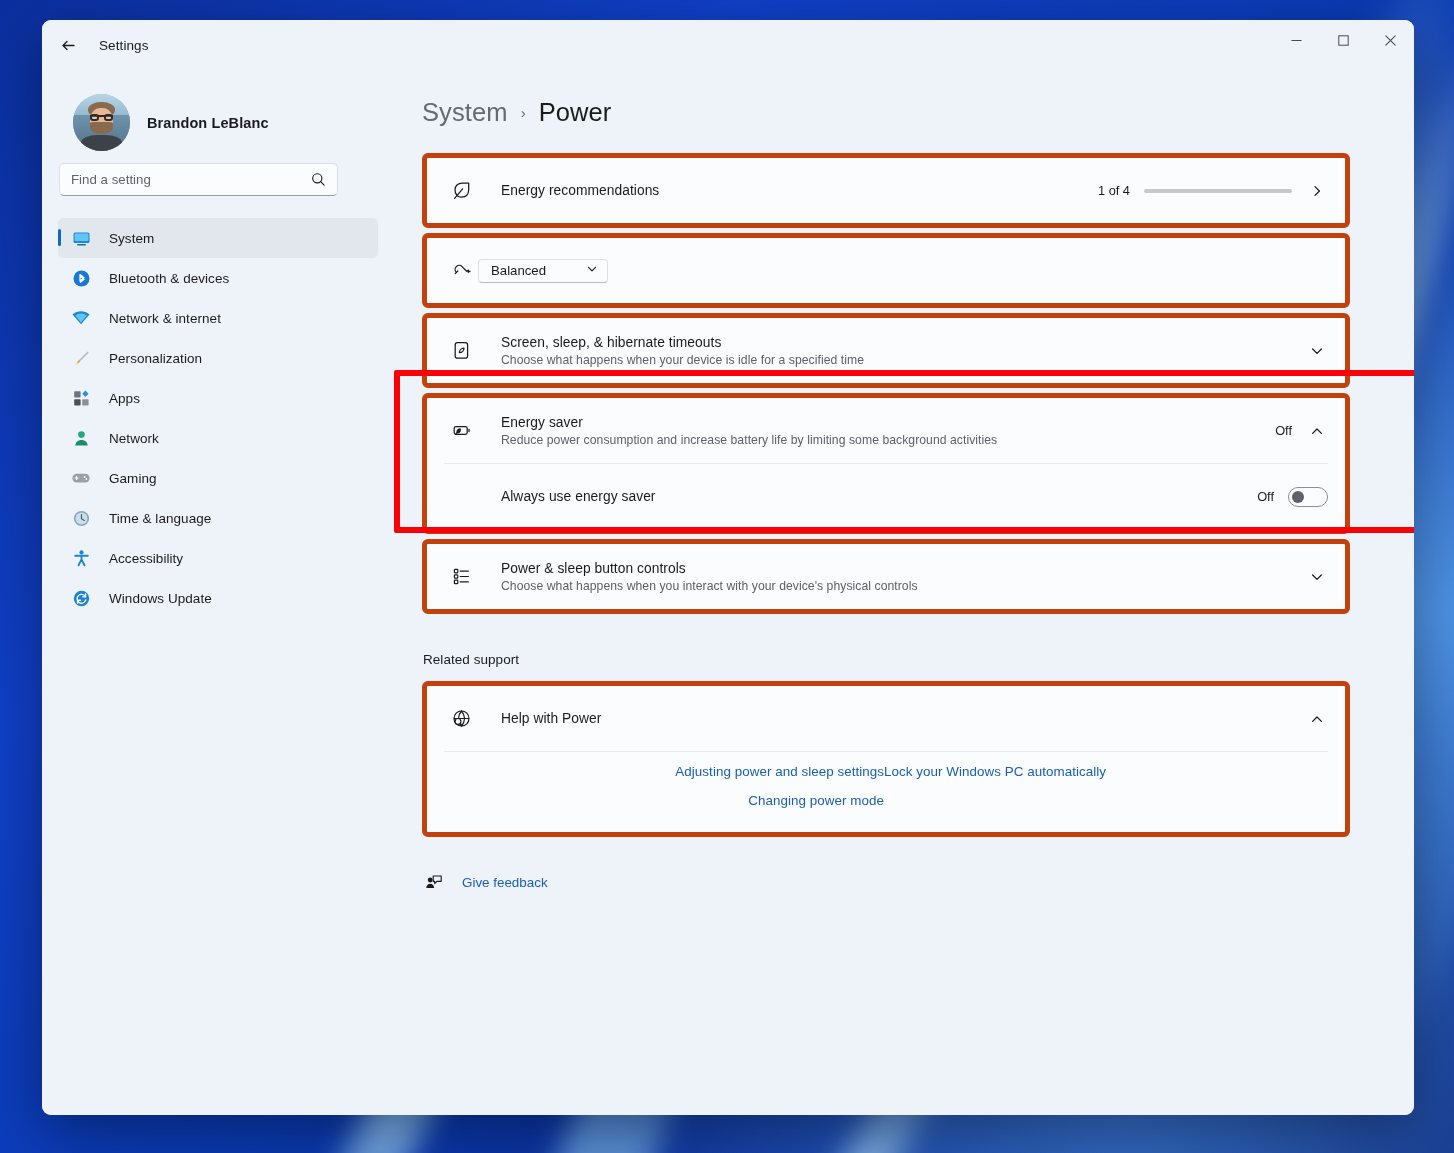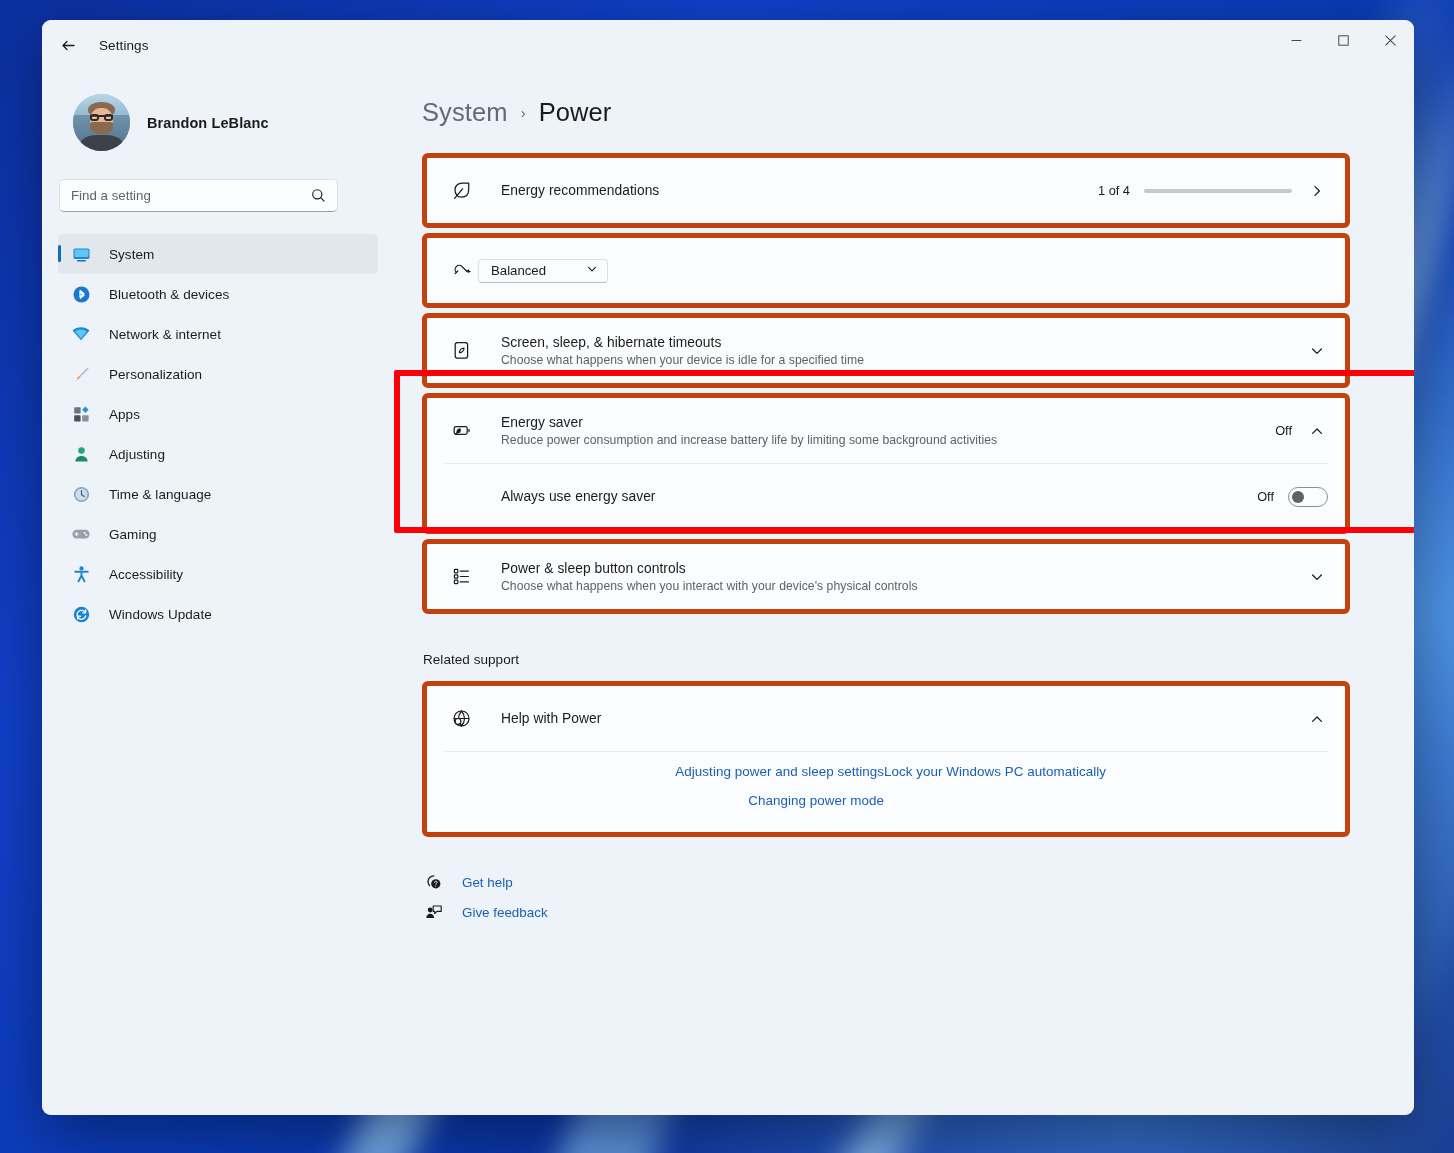--- a/index.html
+++ b/index.html
@@ -91,21 +91,21 @@
   .avatar .glasses { position: absolute; left: 29%; top: 36%; width: 42%; height: 9%;
     border-top: 2.4px solid #2e2a27; }
   .avatar .glassL, .avatar .glassR { position: absolute; top: 35%; width: 16%; height: 12%;
     border: 2.2px solid #2e2a27; border-radius: 3px; background: rgba(255,255,255,0.18); }
   .avatar .glassL { left: 29%; }
   .avatar .glassR { left: 55%; }
   .avatar .body { position: absolute; left: 14%; top: 72%; width: 72%; height: 34%;
     background: #3d4148; border-radius: 40% 40% 0 0; }
   .profile-name { font-size: 14.5px; font-weight: 700; color: #1b1b1b; letter-spacing: .1px; }
 
-  .search-wrap { margin: 28px 0 0 1px; position: relative; }
+  .search-wrap { margin: 12px 0 0 1px; position: relative; }
   .search-box {
     width: 279px; height: 33px;
     background: #fbfcfe; border: 1px solid #dcdfe3;
     border-bottom: 1px solid #9aa0a6;
     border-radius: 5px;
     display: flex; align-items: center;
     padding: 0 11px;
   }
   .search-box input {
     border: none; outline: none; background: transparent;
@@ -331,42 +331,42 @@
         </span>
         <span class="nav-label">Apps</span>
       </div>
       <div class="nav-item">
         <span class="nav-ico">
           <svg width="19" height="19" viewBox="0 0 19 19">
             <circle cx="9.5" cy="5.6" r="3.3" fill="#23a87e"></circle>
             <path d="M3.4 16.4c0-3.4 2.7-5.5 6.1-5.5s6.1 2.1 6.1 5.5z" fill="#1b8d6a"></path>
           </svg>
         </span>
-        <span class="nav-label">Adjusting</span>
-      </div>
-      <div class="nav-item">
-        <span class="nav-ico">
-          <svg width="19" height="19" viewBox="0 0 19 19">
-            <circle cx="9.5" cy="9.5" r="7.6" fill="#7fa7c4"></circle>
-            <circle cx="9.5" cy="9.5" r="6" fill="#cfdde8"></circle>
-            <path d="M9.5 5.6v4.2l2.8 1.7" fill="none" stroke="#3c5a72" stroke-width="1.15" stroke-linecap="round"></path>
-          </svg>
-        </span>
-        <span class="nav-label">Time &amp; language</span>
+        <span class="nav-label">Network</span>
       </div>
       <div class="nav-item">
         <span class="nav-ico">
           <svg width="20" height="20" viewBox="0 0 20 20">
             <rect x="1.4" y="5.8" width="17.2" height="8.6" rx="4.3" fill="#9aa0a9"></rect>
             <path d="M5.6 8.5v3M4.1 10h3" stroke="#fff" stroke-width="1.15" stroke-linecap="round"></path>
             <circle cx="13.6" cy="8.9" r="1" fill="#fff"></circle>
             <circle cx="15.4" cy="11.1" r="1" fill="#fff"></circle>
           </svg>
         </span>
         <span class="nav-label">Gaming</span>
+      </div>
+      <div class="nav-item">
+        <span class="nav-ico">
+          <svg width="19" height="19" viewBox="0 0 19 19">
+            <circle cx="9.5" cy="9.5" r="7.6" fill="#7fa7c4"></circle>
+            <circle cx="9.5" cy="9.5" r="6" fill="#cfdde8"></circle>
+            <path d="M9.5 5.6v4.2l2.8 1.7" fill="none" stroke="#3c5a72" stroke-width="1.15" stroke-linecap="round"></path>
+          </svg>
+        </span>
+        <span class="nav-label">Time &amp; language</span>
       </div>
       <div class="nav-item">
         <span class="nav-ico">
           <svg width="19" height="19" viewBox="0 0 19 19">
             <circle cx="9.5" cy="3.4" r="2.1" fill="#1e86cd"></circle>
             <path d="M3.2 6.8h12.6M9.5 6.4v5.2M9.5 10.5l-3 5.8M9.5 10.5l3 5.8" stroke="#1e86cd" stroke-width="1.9" stroke-linecap="round" fill="none"></path>
           </svg>
         </span>
         <span class="nav-label">Accessibility</span>
       </div>
@@ -552,32 +552,20 @@
         </div>
         <div class="links-col">
           <a class="support-link" href="#">Lock your Windows PC automatically</a>
         </div>
       </div>
     </div>
 
     <div class="footer-links">
       <div class="footer-link">
         <span class="footer-ico">
-          <svg width="18" height="18" viewBox="0 0 18 18" fill="none" stroke="currentColor" stroke-width="1.2">
-            <path d="M3 8.6a5.8 5.8 0 015.8-5.8" stroke-linecap="round"></path>
-            <path d="M3 8.6c0 1.8.7 3 1.6 3.9" stroke-linecap="round"></path>
-            <circle cx="10.8" cy="10.8" r="4.6" fill="currentColor" stroke="none"></circle>
-            <path d="M9.6 9.4c0-.7.6-1.2 1.3-1.2s1.2.5 1.2 1.1c0 1-1.2 1-1.2 2" stroke="#eef3fa" stroke-width="1" stroke-linecap="round"></path>
-            <circle cx="10.8" cy="13.1" r="0.6" fill="#eef3fa" stroke="none"></circle>
-          </svg>
-        </span>
-        <span class="footer-text">Get help</span>
-      </div>
-      <div class="footer-link">
-        <span class="footer-ico">
           <svg width="18" height="18" viewBox="0 0 18 18" fill="none" stroke="currentColor" stroke-width="1.15">
             <circle cx="5.2" cy="7" r="2.4" fill="currentColor" stroke="none"></circle>
             <path d="M1.3 15c0-2.6 1.7-4.2 3.9-4.2s3.9 1.6 3.9 4.2z" fill="currentColor" stroke="none"></path>
             <path d="M8.2 3h8v5.4h-4.3l-2.2 2.2V8.4h-1.5z" stroke-linejoin="round"></path>
           </svg>
         </span>
         <span class="footer-text">Give feedback</span>
       </div>
     </div>
   </div>

